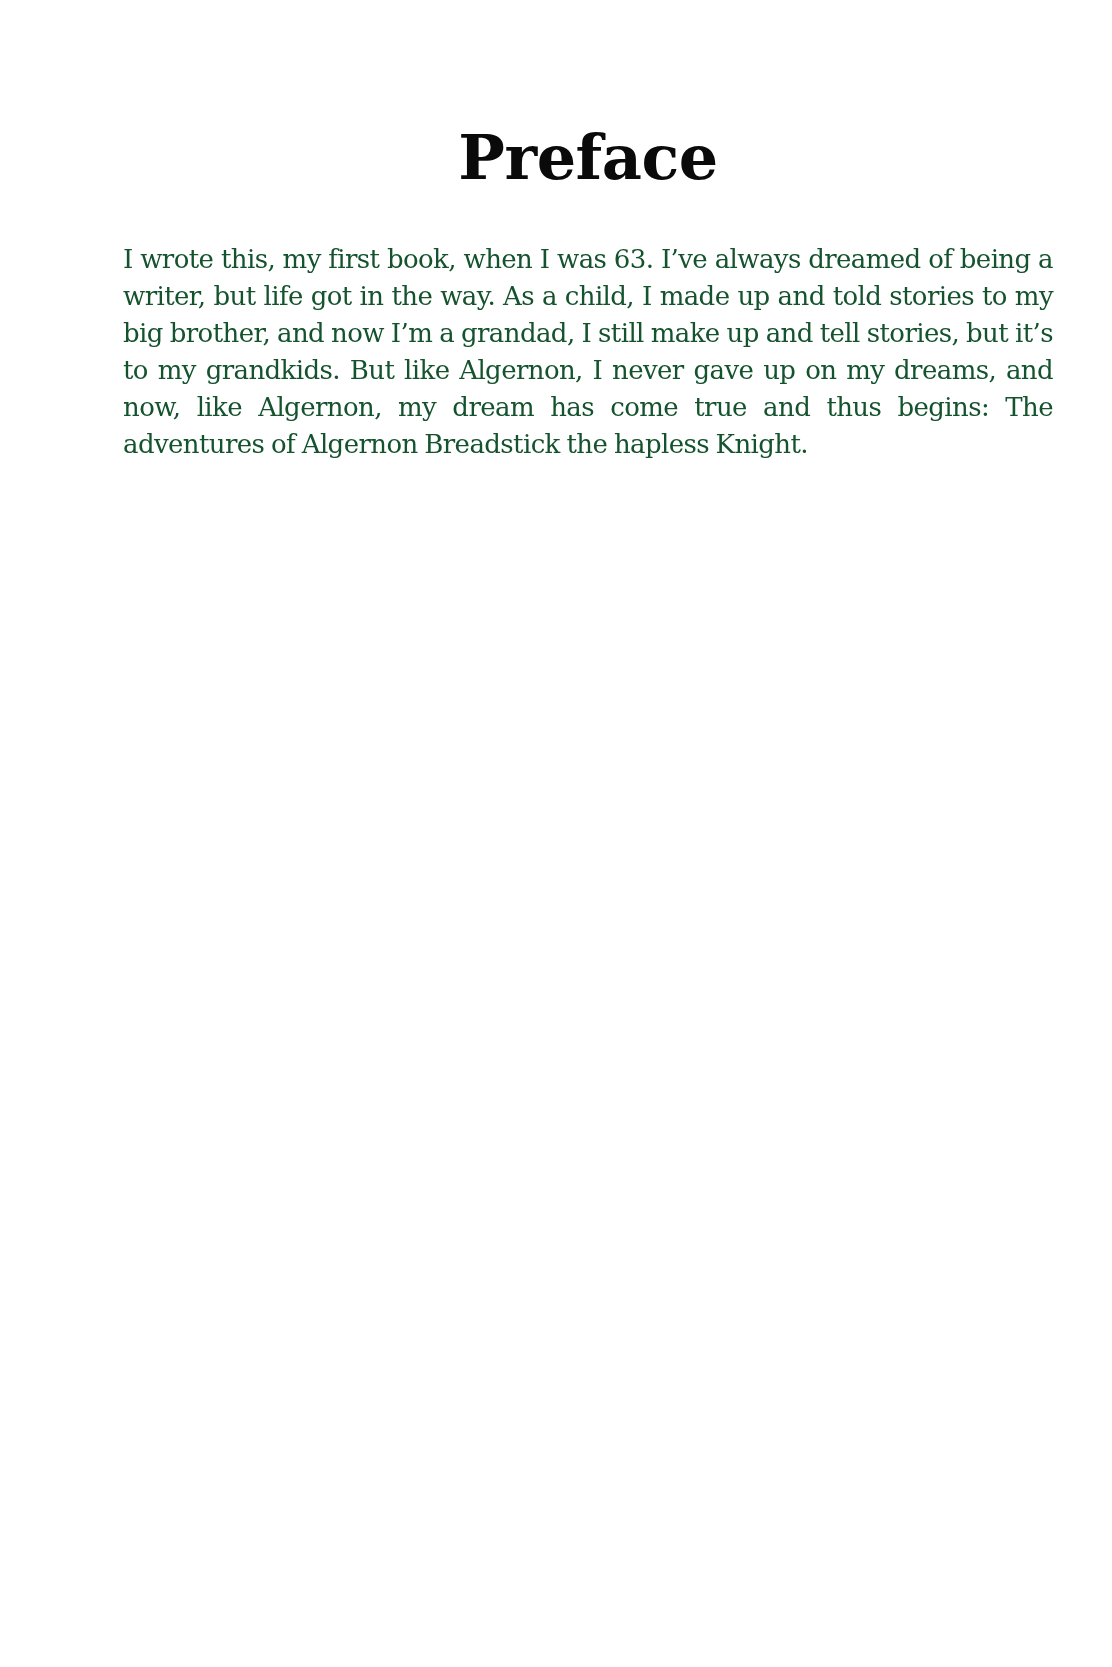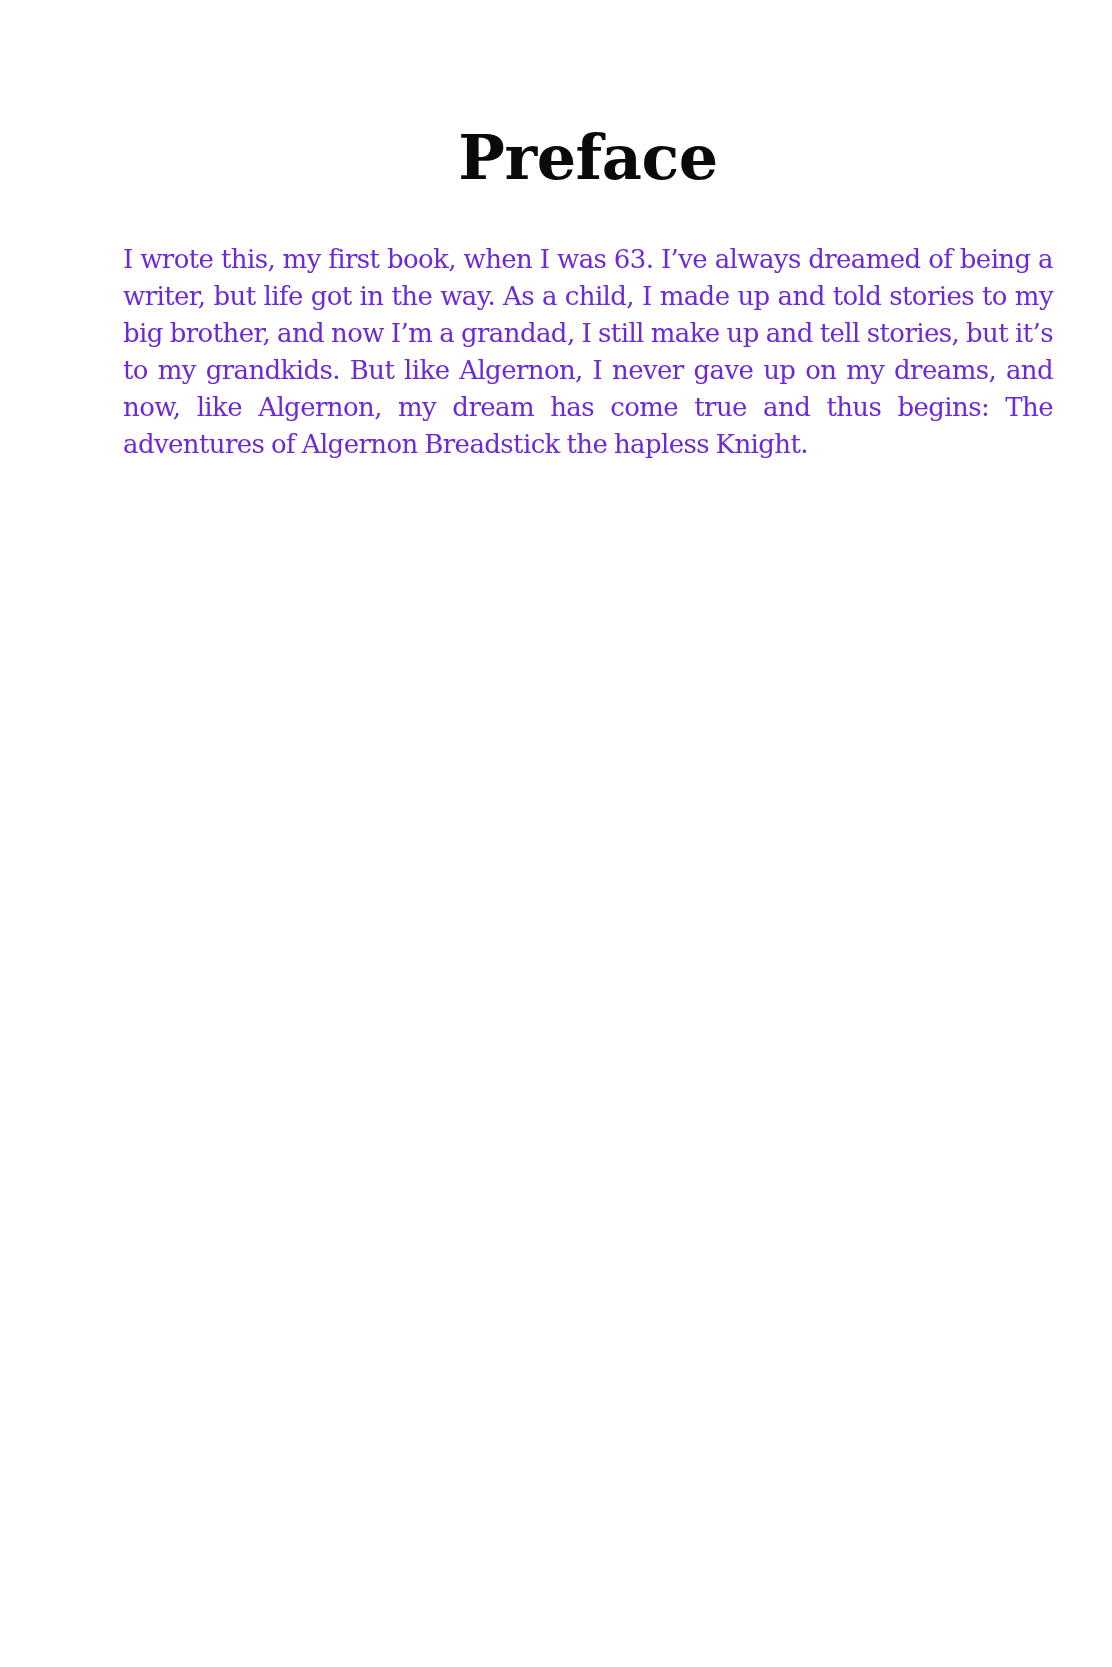--- a/index.html
+++ b/index.html
@@ -40,21 +40,21 @@
     .body-text {
       position: absolute;
       left: 91px;
       top: 241px;
       width: 930px;
       margin: 0;
       font-family: "DejaVu Serif", "Liberation Serif", serif;
       font-size: 26px;
       line-height: 37px;
       text-align: justify;
-      color: #6d28d9;
+      color: #14532d;
       letter-spacing: -0.6px;
       word-spacing: -1px;
     }
   </style>
 </head>
 <body>
 
 <div class="page">
   <h1 class="chapter-title">Preface</h1>
   <p class="body-text">I wrote this, my first book, when I was 63. I’ve always dreamed of being a writer, but life got in the way. As a child, I made up and told stories to my big brother, and now I’m a grandad, I still make up and tell stories, but it’s to my grandkids. But like Algernon, I never gave up on my dreams, and now, like Algernon, my dream has come true and thus begins: The adventures of Algernon Breadstick the hapless Knight.</p>

